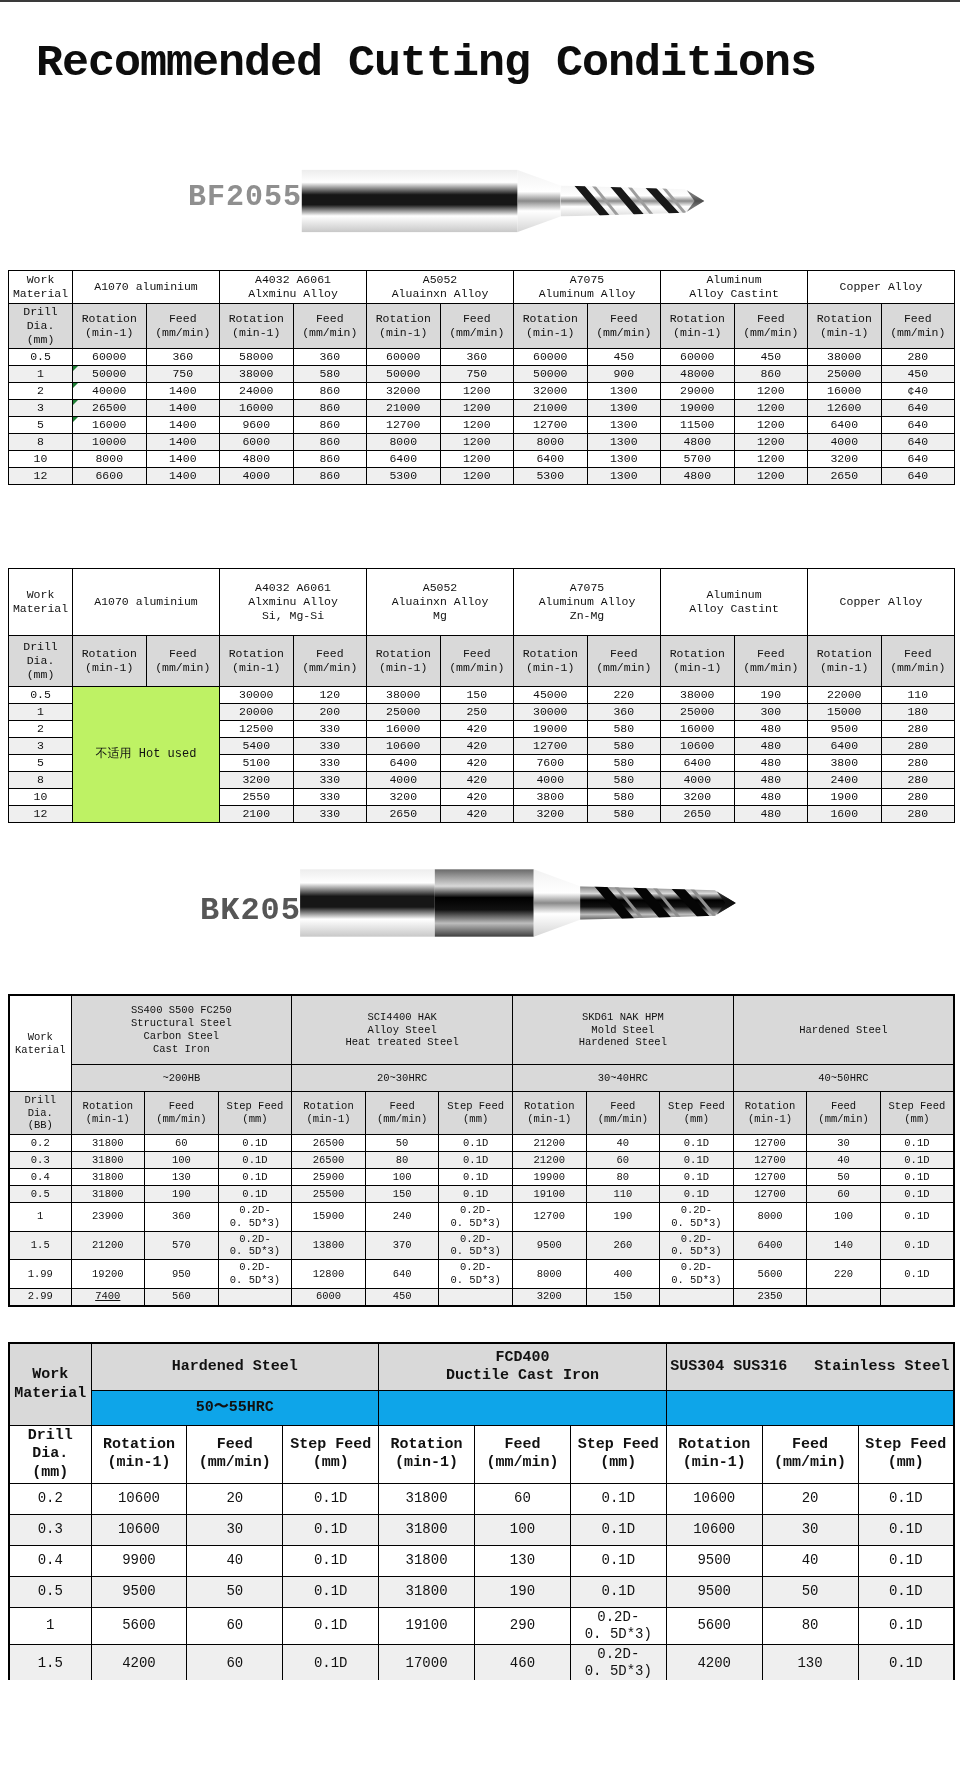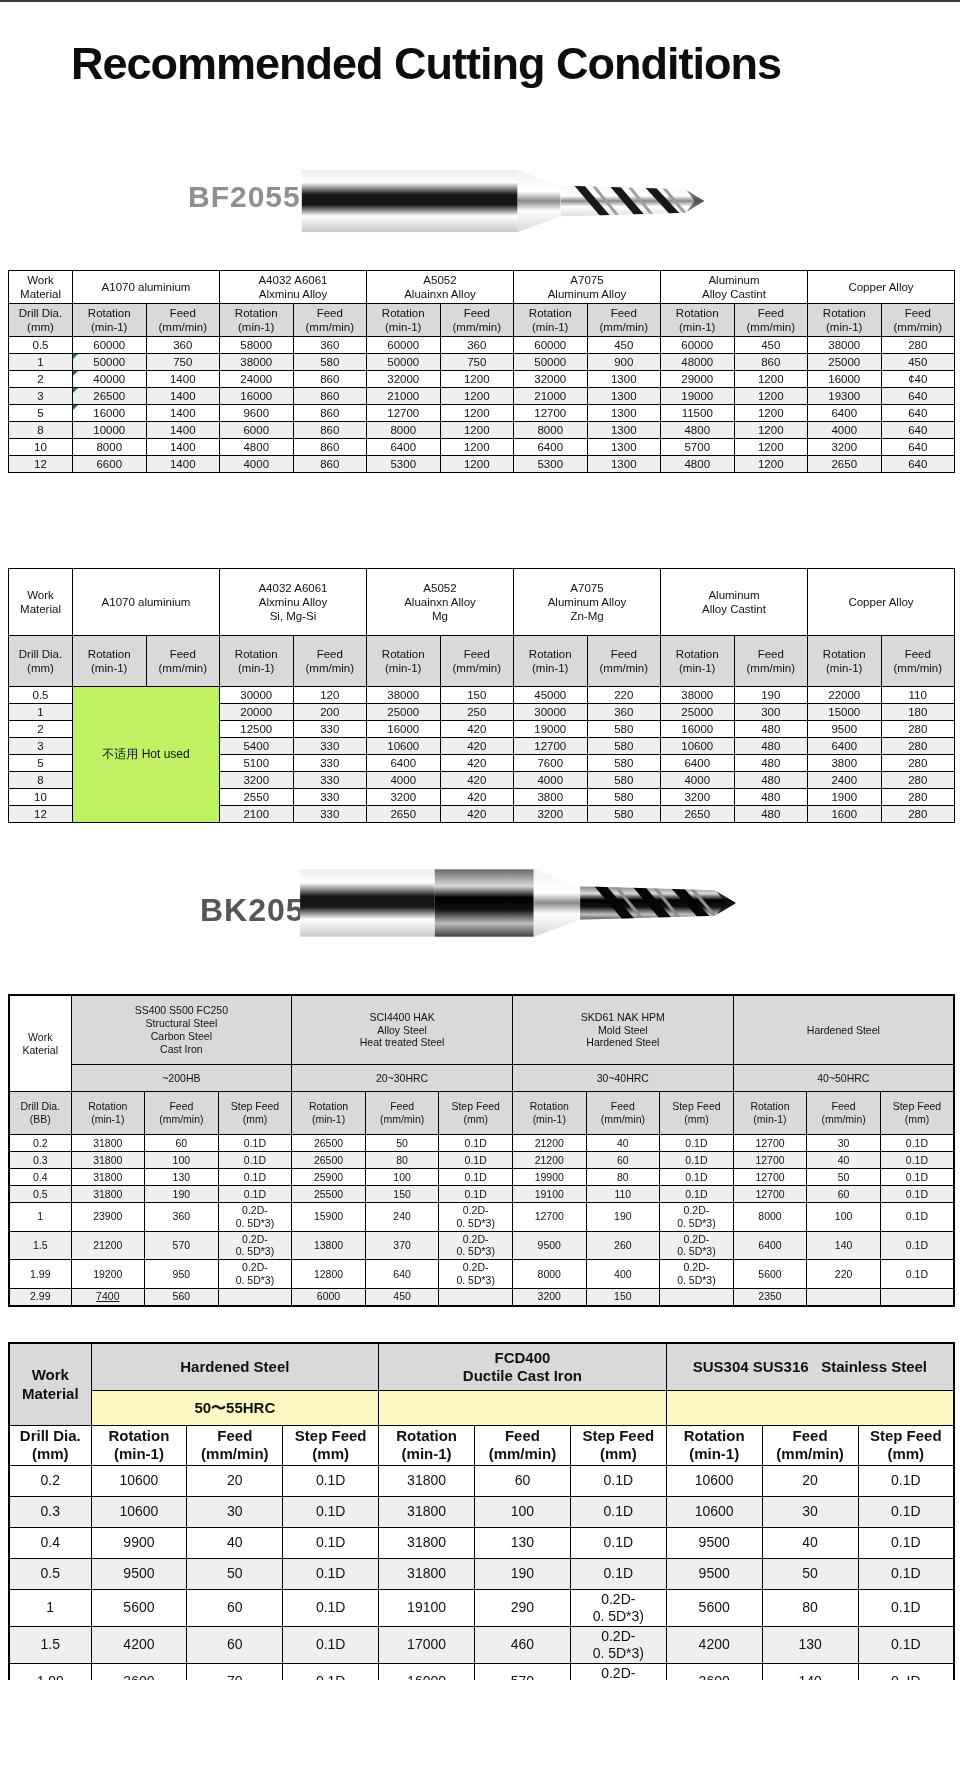--- a/index.html
+++ b/index.html
@@ -1,17 +1,17 @@
 <!DOCTYPE html>
 <html><head>
 <meta charset="utf-8">
 <style>
   html,body{margin:0;padding:0;background:#fff;}
   #page{position:relative;width:960px;height:1680px;background:#fff;overflow:hidden;
-        font-family:Liberation Sans, sans-serif;color:#111;}
+        font-family:Liberation Mono, monospace;color:#111;}
   #topbar{position:absolute;left:0;top:0;width:960px;height:2px;background:#3a3a3a;}
   .page-title{position:absolute;left:0;top:38px;width:852px;text-align:center;
         font-size:45px;font-weight:800;letter-spacing:-1px;color:#0d0d0d;}
   .model-label{position:absolute;font-weight:600;letter-spacing:1px;}
   .bf-label{left:188px;top:180px;font-size:30px;color:#8f8f8f;}
   .bk-label{left:172px;top:892px;font-size:32px;color:#565656;margin-left:28px;}
   .drill{position:absolute;}
   .bf-drill{left:298px;top:166px;width:412px;height:70px;}
   .bk-drill{left:298px;top:864px;width:442px;height:78px;}
 
@@ -45,21 +45,21 @@
   .t3 thead td.w{background:#fff;}
   .t3 thead tr:nth-child(1) td{height:66px;}
   .t3 thead tr:nth-child(2) td{height:24px;text-align:center;}
   .t3 thead tr:nth-child(3) td{height:40px;}
   .t3 tbody td{height:14px;font-size:10.5px;}
 
   .t4{left:8px;top:1342px;width:947px;border:2px solid #000;}
   .t4 col.c0{width:82px;}
   .t4 thead td{font-size:15px;font-weight:700;}
   .t4 thead tr:nth-child(1) td{height:44px;background:#d9d9d9;}
-  .t4 thead tr:nth-child(2) td{height:32px;background:#fef9c3;}
+  .t4 thead tr:nth-child(2) td{height:32px;background:#0ea5e9;}
   .t4 thead tr:nth-child(3) td{height:34px;background:#fff;}
   .t4 thead td.w{background:#fff;}
   .t4 tbody td{height:28px;font-size:14px;}
 </style>
 </head>
 <body>
 
 <div id="page">
   <div id="topbar"></div>
 
@@ -225,21 +225,21 @@
           <td class="flag">26500</td>
           <td>1400</td>
           <td>16000</td>
           <td>860</td>
           <td>21000</td>
           <td>1200</td>
           <td>21000</td>
           <td>1300</td>
           <td>19000</td>
           <td>1200</td>
-          <td>19300</td>
+          <td>12600</td>
           <td>640</td>
         </tr>
         <tr>
           <td>5</td>
           <td class="flag">16000</td>
           <td>1400</td>
           <td>9600</td>
           <td>860</td>
           <td>12700</td>
           <td>1200</td>

